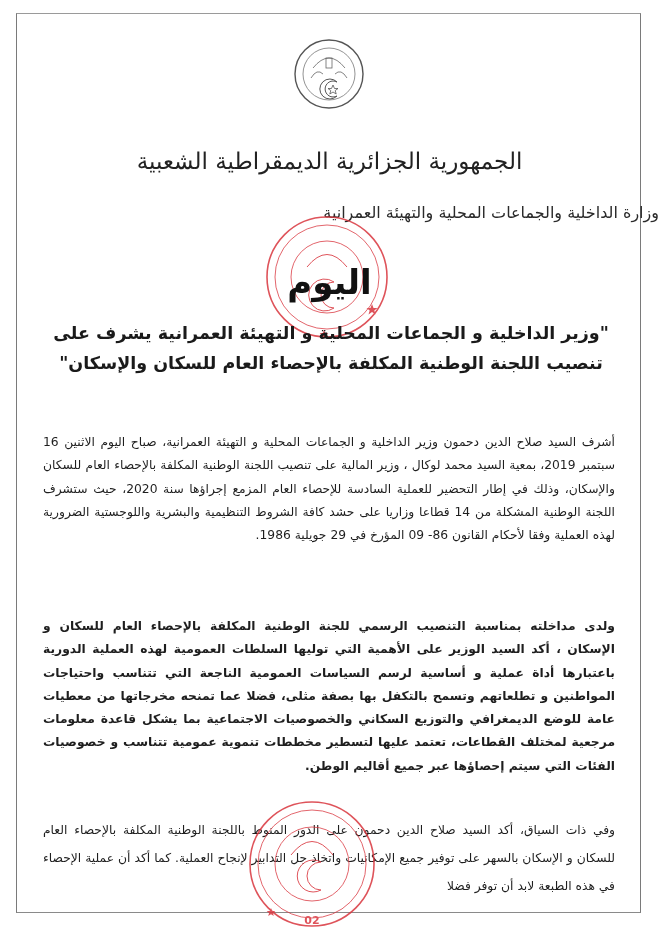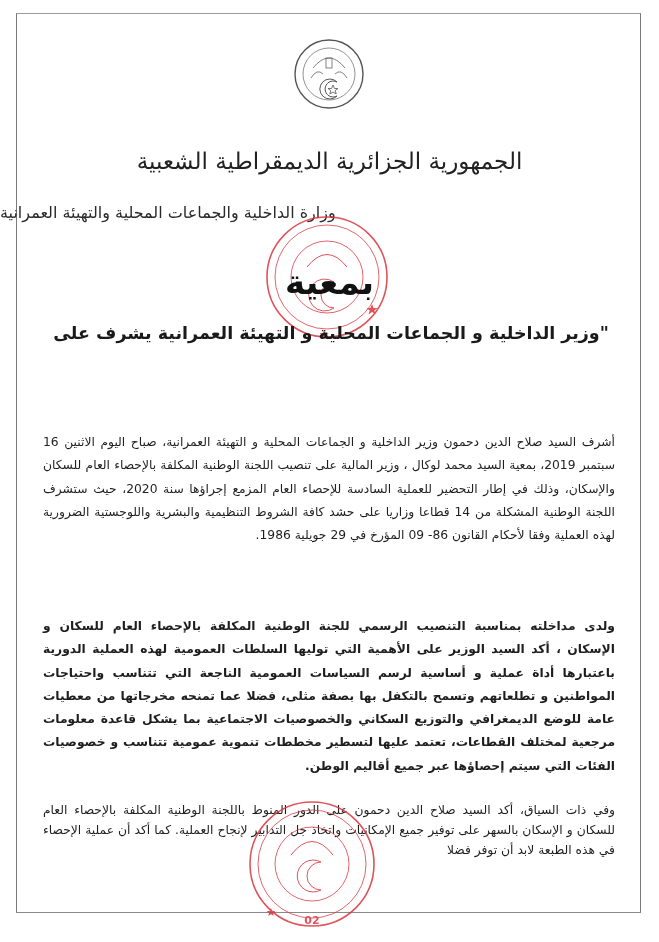--- a/index.html
+++ b/index.html
@@ -12,21 +12,21 @@
     }
     .emblem {
       position: absolute; left: 293px; top: 38px; width: 72px; height: 72px;
     }
     .header-title {
       position: absolute; left: 0; width: 659px; top: 148px; text-align: center;
       font-family: "DejaVu Serif", serif; font-size: 23px; color: #222;
       direction: rtl;
     }
     .ministry {
-      position: absolute; left: 0; width: 659px; top: 203px; text-align: left;
+      position: absolute; left: 0; width: 659px; top: 203px; text-align: right;
       font-family: "DejaVu Sans", sans-serif; font-size: 16px; color: #2a2a2a;
       direction: rtl;
     }
     .stamp {
       position: absolute; pointer-events: none; opacity: 0.85;
     }
     .stamp-top { left: 262px; top: 212px; width: 130px; height: 130px; }
     .stamp-bottom { left: 245px; top: 800px; width: 135px; height: 132px; }
     .bayan {
       position: absolute; left: 0; width: 659px; top: 262px; text-align: center;
@@ -40,21 +40,21 @@
     }
     .body-text {
       position: absolute; right: 44px; width: 572px;
       font-family: "DejaVu Sans", sans-serif; font-size: 12.3px; line-height: 23.3px;
       color: #1e1e1e; direction: rtl; text-align: justify; text-align-last: right;
     }
     .body-text p { margin: 0; }
     .p1 { top: 425px; margin-top: 6px; }
     .p2 { top: 615px; font-weight: bold; }
     .p3 { top: 800px; }
-    .p3 p { line-height: 20px; }
+    .p3 p { line-height: 28px; margin-top: 16px; }
   </style>
 </head>
 <body>
 
 <div class="frame"></div>
 
 <svg class="emblem" viewBox="0 0 72 72">
   <circle cx="36" cy="36" r="34" fill="none" stroke="#555" stroke-width="1.4"></circle>
   <circle cx="36" cy="36" r="26" fill="none" stroke="#777" stroke-width="0.8"></circle>
   <path d="M20 30 Q36 10 52 30" fill="none" stroke="#666" stroke-width="0.8"></path>
@@ -70,24 +70,25 @@
 <svg class="stamp stamp-top" viewBox="0 0 130 130">
   <circle cx="65" cy="65" r="60" fill="none" stroke="#d9363e" stroke-width="1.6"></circle>
   <circle cx="65" cy="65" r="52" fill="none" stroke="#d9363e" stroke-width="0.9"></circle>
   <circle cx="65" cy="65" r="36" fill="none" stroke="#d9363e" stroke-width="0.9"></circle>
   <path d="M45 55 Q65 30 85 55" fill="none" stroke="#d9363e" stroke-width="1"></path>
   <path d="M72 70 A16 16 0 1 0 72 96 A13 13 0 1 1 72 70 Z" fill="none" stroke="#d9363e" stroke-width="1"></path>
   <polygon points="110,92 111.5,96 115.5,96 112.3,98.4 113.5,102.4 110,100 106.5,102.4 107.7,98.4 104.5,96 108.5,96" fill="#d9363e"></polygon>
   <polygon points="62,118 63.2,121 66.4,121 63.9,122.9 64.8,126 62,124.2 59.2,126 60.1,122.9 57.6,121 60.8,121" fill="#d9363e"></polygon>
 </svg>
 
-<div class="bayan">بمعية</div>
+<div class="bayan">اليوم</div>
 
 <div class="subject">
   <div>"وزير الداخلية و الجماعات المحلية و التهيئة العمرانية يشرف على</div>
+  <div>تنصيب اللجنة الوطنية المكلفة بالإحصاء العام للسكان والإسكان"</div>
 </div>
 
 <div class="body-text p1">
   <p>أشرف السيد صلاح الدين دحمون وزير الداخلية و الجماعات المحلية و التهيئة العمرانية، صباح اليوم الاثنين 16 سبتمبر 2019، بمعية السيد محمد لوكال ، وزير المالية على تنصيب اللجنة الوطنية المكلفة بالإحصاء العام للسكان والإسكان، وذلك في إطار التحضير للعملية السادسة للإحصاء العام المزمع إجراؤها سنة 2020، حيث ستشرف اللجنة الوطنية المشكلة من 14 قطاعا وزاريا على حشد كافة الشروط التنظيمية والبشرية واللوجستية الضرورية لهذه العملية وفقا لأحكام القانون 86- 09 المؤرخ في 29 جويلية 1986.</p>
 </div>
 
 <div class="body-text p2">
   <p>ولدى مداخلته بمناسبة التنصيب الرسمي للجنة الوطنية المكلفة بالإحصاء العام للسكان و الإسكان ، أكد السيد الوزير على الأهمية التي توليها السلطات العمومية لهذه العملية الدورية باعتبارها أداة عملية و أساسية لرسم السياسات العمومية الناجعة التي تتناسب واحتياجات المواطنين و تطلعاتهم وتسمح بالتكفل بها بصفة مثلى، فضلا عما تمنحه مخرجاتها من معطيات عامة للوضع الديمغرافي والتوزيع السكاني والخصوصيات الاجتماعية بما يشكل قاعدة معلومات مرجعية لمختلف القطاعات، تعتمد عليها لتسطير مخططات تنموية عمومية تتناسب و خصوصيات الفئات التي سيتم إحصاؤها عبر جميع أقاليم الوطن.</p>
 </div>
 

